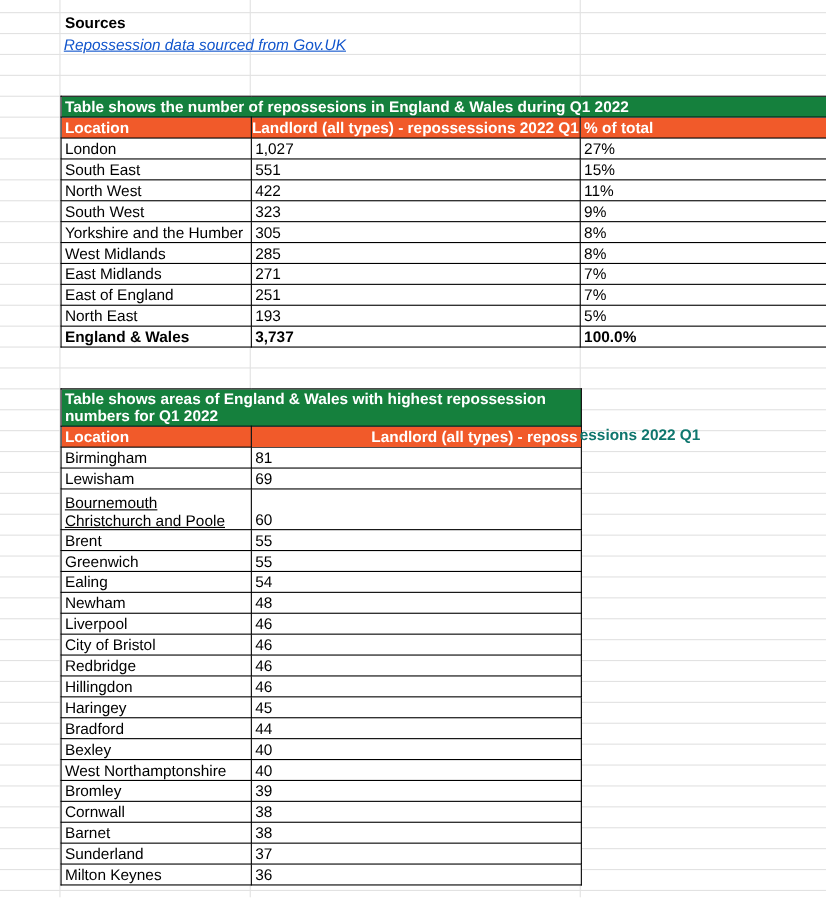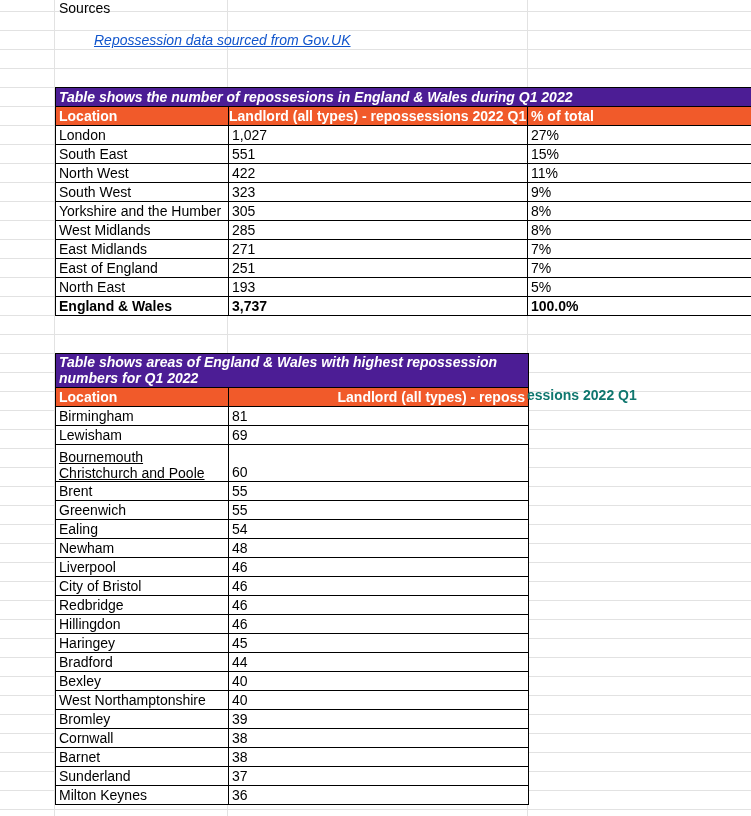--- a/index.html
+++ b/index.html
@@ -2,25 +2,25 @@
 <html><head>
 <meta charset="utf-8">
 <style>
   html, body { margin:0; padding:0; background:#fff; }
   body { width:751px; height:816px; overflow:hidden; position:relative;
          font-family:"Liberation Sans", sans-serif; font-size:14px; color:#000; }
   .grid { position:absolute; left:0; top:0; width:751px; height:816px; pointer-events:none; }
   .hl { position:absolute; left:0; width:751px; height:1px; background:#e2e2e2; }
   .vl { position:absolute; top:0; width:1px; height:816px; background:#e2e2e2; }
   .abs { position:absolute; white-space:nowrap; }
-  .sources-label { left:59px; top:0; font-weight:normal; font-size:14px; }
-  .sources-link { left:58px; top:32px; font-style:italic; color:#1155cc; text-decoration:underline; font-size:14px; cursor:pointer;margin-left:36px; }
+  .sources-label { left:59px; top:12px; font-weight:bold; font-size:14px; }
+  .sources-link { left:58px; top:32px; font-style:italic; color:#1155cc; text-decoration:underline; font-size:14px; cursor:pointer; }
   .tbl { position:absolute; border-collapse:collapse; table-layout:fixed; background:#fff; }
   .tbl td { border:1px solid #000; padding:0 3px; height:18px; line-height:17px; font-size:14px; overflow:hidden; white-space:nowrap; vertical-align:bottom; }
-  .tbl .title td { background:#4c1d95; color:#fff; font-weight:bold; font-style:italic; border-color:#000; }
+  .tbl .title td { background:#15803d; color:#fff; font-weight:bold; border-color:#000; }
   .tbl .head td { background:#f15a2a; color:#fff; font-weight:bold; }
   .tbl td.c { text-align:left; }
   .tbl td.r { text-align:right; }
   .tbl .total td { font-weight:bold; }
   #t1 { left:55px; top:87px; width:697px; }
   #t2 { left:55px; top:353px; width:473px; }
   #t2 .title td { white-space:normal; line-height:16px; height:33px; vertical-align:top; padding-top:0; }
   #t2 .head td.hcol2 { overflow:visible; position:relative; }
   .ghost { position:absolute; left:527px; top:387px; font-weight:bold; color:#0f766e; font-size:14px; line-height:17px; white-space:nowrap; overflow:hidden; width:224px; }
   .wrap2 td { height:36px; }

